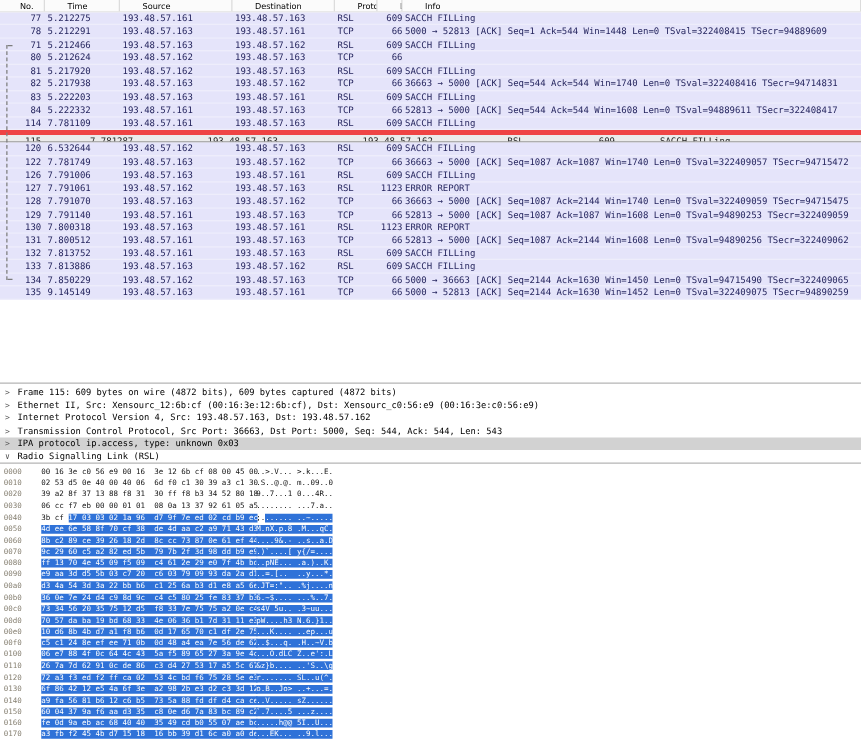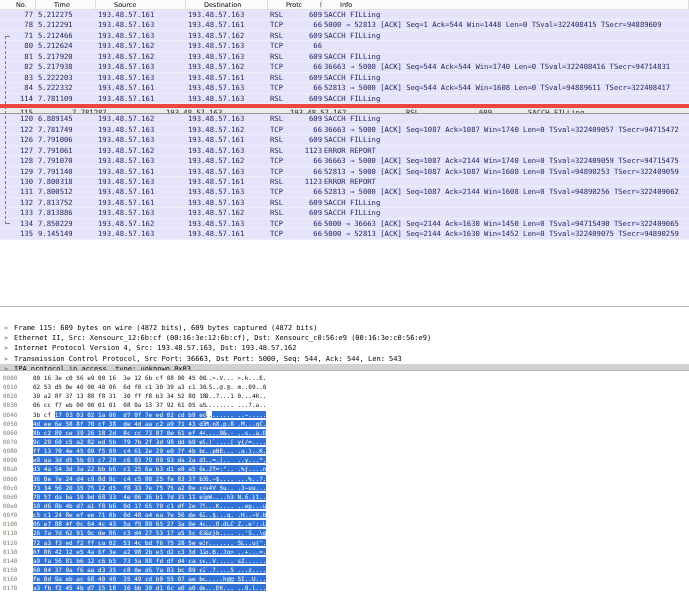--- a/index.html
+++ b/index.html
@@ -74,21 +74,21 @@
   .bracket::before { top:0; }
   .bracket::after { bottom:0; }
 
   
   .details {
     position:absolute;
     top:306px;
     left:0;
     width:689px;
     border-top:1px solid #b5b5b5;
-    padding-top:16px;
+    padding-top:2px;
     background:#fff;
   }
   .drow {
     height:10.2px;
     line-height:10.2px;
     font-size:7px;
     color:#000;
     padding-left:4px;
     white-space:pre;
     overflow:hidden;
@@ -140,21 +140,21 @@
       <div class="prow"><span class="c-no">77</span><span class="c-time">5.212275</span><span class="c-source">193.48.57.161</span><span class="c-destination">193.48.57.163</span><span class="c-protocol">RSL</span><span class="c-length">609</span><span class="c-info">SACCH FILLing</span></div>
       <div class="prow"><span class="c-no">78</span><span class="c-time">5.212291</span><span class="c-source">193.48.57.163</span><span class="c-destination">193.48.57.161</span><span class="c-protocol">TCP</span><span class="c-length">66</span><span class="c-info">5000 → 52813 [ACK] Seq=1 Ack=544 Win=1448 Len=0 TSval=322408415 TSecr=94889609</span></div>
       <div class="prow"><span class="c-no">71</span><span class="c-time">5.212466</span><span class="c-source">193.48.57.163</span><span class="c-destination">193.48.57.162</span><span class="c-protocol">RSL</span><span class="c-length">609</span><span class="c-info">SACCH FILLing</span></div>
       <div class="prow"><span class="c-no">80</span><span class="c-time">5.212624</span><span class="c-source">193.48.57.162</span><span class="c-destination">193.48.57.163</span><span class="c-protocol">TCP</span><span class="c-length">66</span></div>
       <div class="prow"><span class="c-no">81</span><span class="c-time">5.217920</span><span class="c-source">193.48.57.162</span><span class="c-destination">193.48.57.163</span><span class="c-protocol">RSL</span><span class="c-length">609</span><span class="c-info">SACCH FILLing</span></div>
       <div class="prow"><span class="c-no">82</span><span class="c-time">5.217938</span><span class="c-source">193.48.57.163</span><span class="c-destination">193.48.57.162</span><span class="c-protocol">TCP</span><span class="c-length">66</span><span class="c-info">36663 → 5000 [ACK] Seq=544 Ack=544 Win=1740 Len=0 TSval=322408416 TSecr=94714831</span></div>
       <div class="prow"><span class="c-no">83</span><span class="c-time">5.222203</span><span class="c-source">193.48.57.163</span><span class="c-destination">193.48.57.161</span><span class="c-protocol">RSL</span><span class="c-length">609</span><span class="c-info">SACCH FILLing</span></div>
       <div class="prow"><span class="c-no">84</span><span class="c-time">5.222332</span><span class="c-source">193.48.57.161</span><span class="c-destination">193.48.57.163</span><span class="c-protocol">TCP</span><span class="c-length">66</span><span class="c-info">52813 → 5000 [ACK] Seq=544 Ack=544 Win=1608 Len=0 TSval=94889611 TSecr=322408417</span></div>
       <div class="prow"><span class="c-no">114</span><span class="c-time">7.781109</span><span class="c-source">193.48.57.161</span><span class="c-destination">193.48.57.163</span><span class="c-protocol">RSL</span><span class="c-length">609</span><span class="c-info">SACCH FILLing</span></div>
       <div class="prow selected"><span class="c-no">115</span><span class="c-time">7.781287</span><span class="c-source">193.48.57.163</span><span class="c-destination">193.48.57.162</span><span class="c-protocol">RSL</span><span class="c-length">609</span><span class="c-info">SACCH FILLing</span></div>
-      <div class="prow"><span class="c-no">120</span><span class="c-time">6.889145</span><span class="c-source">193.48.57.162</span><span class="c-destination">193.48.57.163</span><span class="c-protocol">RSL</span><span class="c-length">609</span><span class="c-info">SACCH FILLing</span></div>
+      <div class="prow"><span class="c-no">120</span><span class="c-time">6.532644</span><span class="c-source">193.48.57.162</span><span class="c-destination">193.48.57.163</span><span class="c-protocol">RSL</span><span class="c-length">609</span><span class="c-info">SACCH FILLing</span></div>
       <div class="prow"><span class="c-no">122</span><span class="c-time">7.781749</span><span class="c-source">193.48.57.163</span><span class="c-destination">193.48.57.162</span><span class="c-protocol">TCP</span><span class="c-length">66</span><span class="c-info">36663 → 5000 [ACK] Seq=1087 Ack=1087 Win=1740 Len=0 TSval=322409057 TSecr=94715472</span></div>
       <div class="prow"><span class="c-no">126</span><span class="c-time">7.791006</span><span class="c-source">193.48.57.163</span><span class="c-destination">193.48.57.161</span><span class="c-protocol">RSL</span><span class="c-length">609</span><span class="c-info">SACCH FILLing</span></div>
       <div class="prow"><span class="c-no">127</span><span class="c-time">7.791061</span><span class="c-source">193.48.57.162</span><span class="c-destination">193.48.57.163</span><span class="c-protocol">RSL</span><span class="c-length">1123</span><span class="c-info">ERROR REPORT</span></div>
       <div class="prow"><span class="c-no">128</span><span class="c-time">7.791070</span><span class="c-source">193.48.57.163</span><span class="c-destination">193.48.57.162</span><span class="c-protocol">TCP</span><span class="c-length">66</span><span class="c-info">36663 → 5000 [ACK] Seq=1087 Ack=2144 Win=1740 Len=0 TSval=322409059 TSecr=94715475</span></div>
       <div class="prow"><span class="c-no">129</span><span class="c-time">7.791140</span><span class="c-source">193.48.57.161</span><span class="c-destination">193.48.57.163</span><span class="c-protocol">TCP</span><span class="c-length">66</span><span class="c-info">52813 → 5000 [ACK] Seq=1087 Ack=1087 Win=1608 Len=0 TSval=94890253 TSecr=322409059</span></div>
       <div class="prow"><span class="c-no">130</span><span class="c-time">7.800318</span><span class="c-source">193.48.57.163</span><span class="c-destination">193.48.57.161</span><span class="c-protocol">RSL</span><span class="c-length">1123</span><span class="c-info">ERROR REPORT</span></div>
       <div class="prow"><span class="c-no">131</span><span class="c-time">7.800512</span><span class="c-source">193.48.57.161</span><span class="c-destination">193.48.57.163</span><span class="c-protocol">TCP</span><span class="c-length">66</span><span class="c-info">52813 → 5000 [ACK] Seq=1087 Ack=2144 Win=1608 Len=0 TSval=94890256 TSecr=322409062</span></div>
       <div class="prow"><span class="c-no">132</span><span class="c-time">7.813752</span><span class="c-source">193.48.57.161</span><span class="c-destination">193.48.57.163</span><span class="c-protocol">RSL</span><span class="c-length">609</span><span class="c-info">SACCH FILLing</span></div>
       <div class="prow"><span class="c-no">133</span><span class="c-time">7.813886</span><span class="c-source">193.48.57.163</span><span class="c-destination">193.48.57.162</span><span class="c-protocol">RSL</span><span class="c-length">609</span><span class="c-info">SACCH FILLing</span></div>
       <div class="prow"><span class="c-no">134</span><span class="c-time">7.850229</span><span class="c-source">193.48.57.162</span><span class="c-destination">193.48.57.163</span><span class="c-protocol">TCP</span><span class="c-length">66</span><span class="c-info">5000 → 36663 [ACK] Seq=2144 Ack=1630 Win=1450 Len=0 TSval=94715490 TSecr=322409065</span></div>

